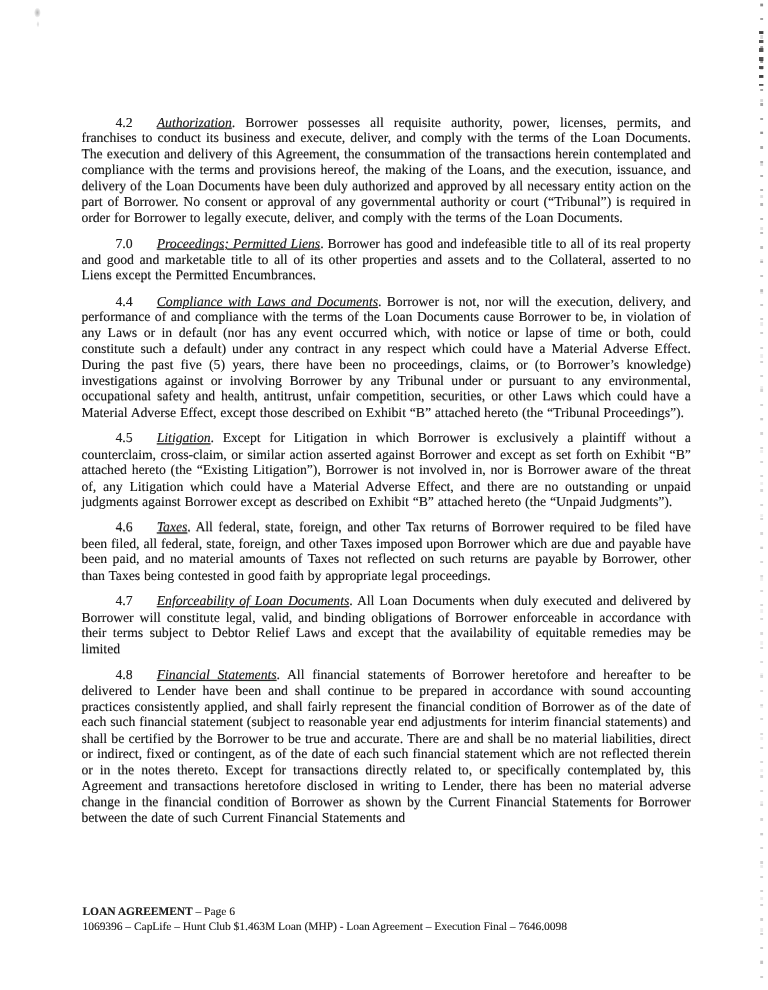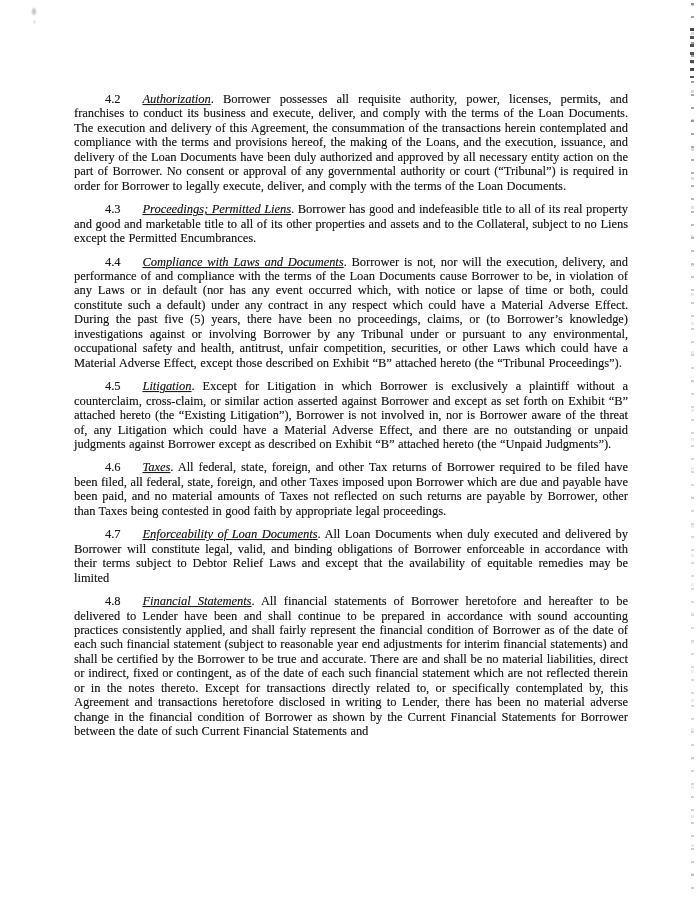--- a/index.html
+++ b/index.html
@@ -12,21 +12,21 @@
     width: 698px;
     height: 900px;
     background: #ffffff;
     overflow: hidden;
     font-family: "Liberation Serif", "DejaVu Serif", serif;
     color: #1a1a1a;
   }
   .content {
     position: absolute;
     left: 74px;
-    top: 92px;
+    top: 104px;
     width: 554px;
   }
   .para {
     margin: 0;
     font-size: 12.4px;
     line-height: 14.45px;
     text-align: justify;
     text-indent: 31px;
     color: #1a1a1a;
     text-shadow: 0.2px 0.2px 0.35px rgba(20,20,20,0.45);
@@ -106,32 +106,38 @@
   }
 </style>
 </head>
 <body>
 
 <div class="page">
 
   <div class="content">
   <p class="para"><span class="num">4.2</span><span class="head">Authorization</span><span class="runs"><span>.  Borrower possesses all requisite authority, power, licenses, permits, and franchises to conduct its business and execute, deliver, and comply with the terms of the Loan Documents.  The execution and delivery of this Agreement, the consummation of the transactions herein contemplated and compliance with the terms and provisions hereof, the making of the Loans, and the execution, issuance, and delivery of the Loan Documents have been duly authorized and approved by all necessary entity action on the part of Borrower.  No consent or approval of any governmental authority or court (“Tribunal”) is required in order for Borrower to legally execute, deliver, and comply with the terms of the Loan Documents.</span></span></p>
 
-  <p class="para"><span class="num">4.3</span><span class="head">Proceedings; Permitted Liens</span><span class="runs"><span>.  Borrower has good and indefeasible title to all of its real property and good and marketable title to all of its other properties and assets and to the Collateral, subject to no Liens except the Permitted Encumbrances.</span></span></p>
+  <p class="para"><span class="num">7.0</span><span class="head">Proceedings; Permitted Liens</span><span class="runs"><span>.  Borrower has good and indefeasible title to all of its real property and good and marketable title to all of its other properties and assets and to the Collateral, asserted to no Liens except the Permitted Encumbrances.</span></span></p>
 
   <p class="para"><span class="num">4.4</span><span class="head">Compliance with Laws and Documents</span><span class="runs"><span>.  Borrower is not, nor will the execution, delivery, and performance of and compliance with the terms of the Loan Documents cause Borrower to be, in violation of any Laws or in default (nor has any event occurred which, with notice or lapse of time or both, could constitute such a default) under any contract in any respect which could have a Material Adverse Effect.  During the past five (5) years, there have been no proceedings, claims, or (to Borrower’s knowledge) investigations against or involving Borrower by any Tribunal under or pursuant to any environmental, occupational safety and health, antitrust, unfair competition, securities, or other Laws which could have a Material Adverse Effect, except those described on </span><span class="bold">Exhibit “B”</span><span> attached hereto (the “Tribunal Proceedings”).</span></span></p>
 
   <p class="para"><span class="num">4.5</span><span class="head">Litigation</span><span class="runs"><span>.  Except for Litigation in which Borrower is exclusively a plaintiff without a counterclaim, cross-claim, or similar action asserted against Borrower and except as set forth on </span><span class="bold">Exhibit “B”</span><span> attached hereto (the “Existing Litigation”), Borrower is not involved in, nor is Borrower aware of the threat of, any Litigation which could have a Material Adverse Effect, and there are no outstanding or unpaid judgments against Borrower except as described on </span><span class="bold">Exhibit “B”</span><span> attached hereto (the “Unpaid Judgments”).</span></span></p>
 
   <p class="para"><span class="num">4.6</span><span class="head">Taxes</span><span class="runs"><span>.  All federal, state, foreign, and other Tax returns of Borrower required to be filed have been filed, all federal, state, foreign, and other Taxes imposed upon Borrower which are due and payable have been paid, and no material amounts of Taxes not reflected on such returns are payable by Borrower, other than Taxes being contested in good faith by appropriate legal proceedings.</span></span></p>
 
   <p class="para"><span class="num">4.7</span><span class="head">Enforceability of Loan Documents</span><span class="runs"><span>.  All Loan Documents when duly executed and delivered by Borrower will constitute legal, valid, and binding obligations of Borrower enforceable in accordance with their terms subject to Debtor Relief Laws and except that the availability of equitable remedies may be limited</span></span></p>
 
   <p class="para"><span class="num">4.8</span><span class="head">Financial Statements</span><span class="runs"><span>.  All financial statements of Borrower heretofore and hereafter to be delivered to Lender have been and shall continue to be prepared in accordance with sound accounting practices consistently applied, and shall fairly represent the financial condition of Borrower as of the date of each such financial statement (subject to reasonable year end adjustments for interim financial statements) and shall be certified by the Borrower to be true and accurate.  There are and shall be no material liabilities, direct or indirect, fixed or contingent, as of the date of each such financial statement which are not reflected therein or in the notes thereto.  Except for transactions directly related to, or specifically contemplated by, this Agreement and transactions heretofore disclosed in writing to Lender, there has been no material adverse change in the financial condition of Borrower as shown by the Current Financial Statements for Borrower between the date of such Current Financial Statements and</span></span></p>
 </div>
 
+  <div class="footer">
+    <div>
+      <span class="fbold">LOAN AGREEMENT</span><span> – Page 6</span>
+    </div>
+    <div>1069396 – CapLife – Hunt Club $1.463M Loan (MHP) - Loan Agreement – Execution Final  – 7646.0098</div>
+  </div>
 
   <div class="artifact-col"></div>
   <div class="artifact-col-dark"></div>
   <div class="artifact-smudge"></div>
   <div class="artifact-smudge-dot"></div>
 
 </div>
 
 </body></html>

